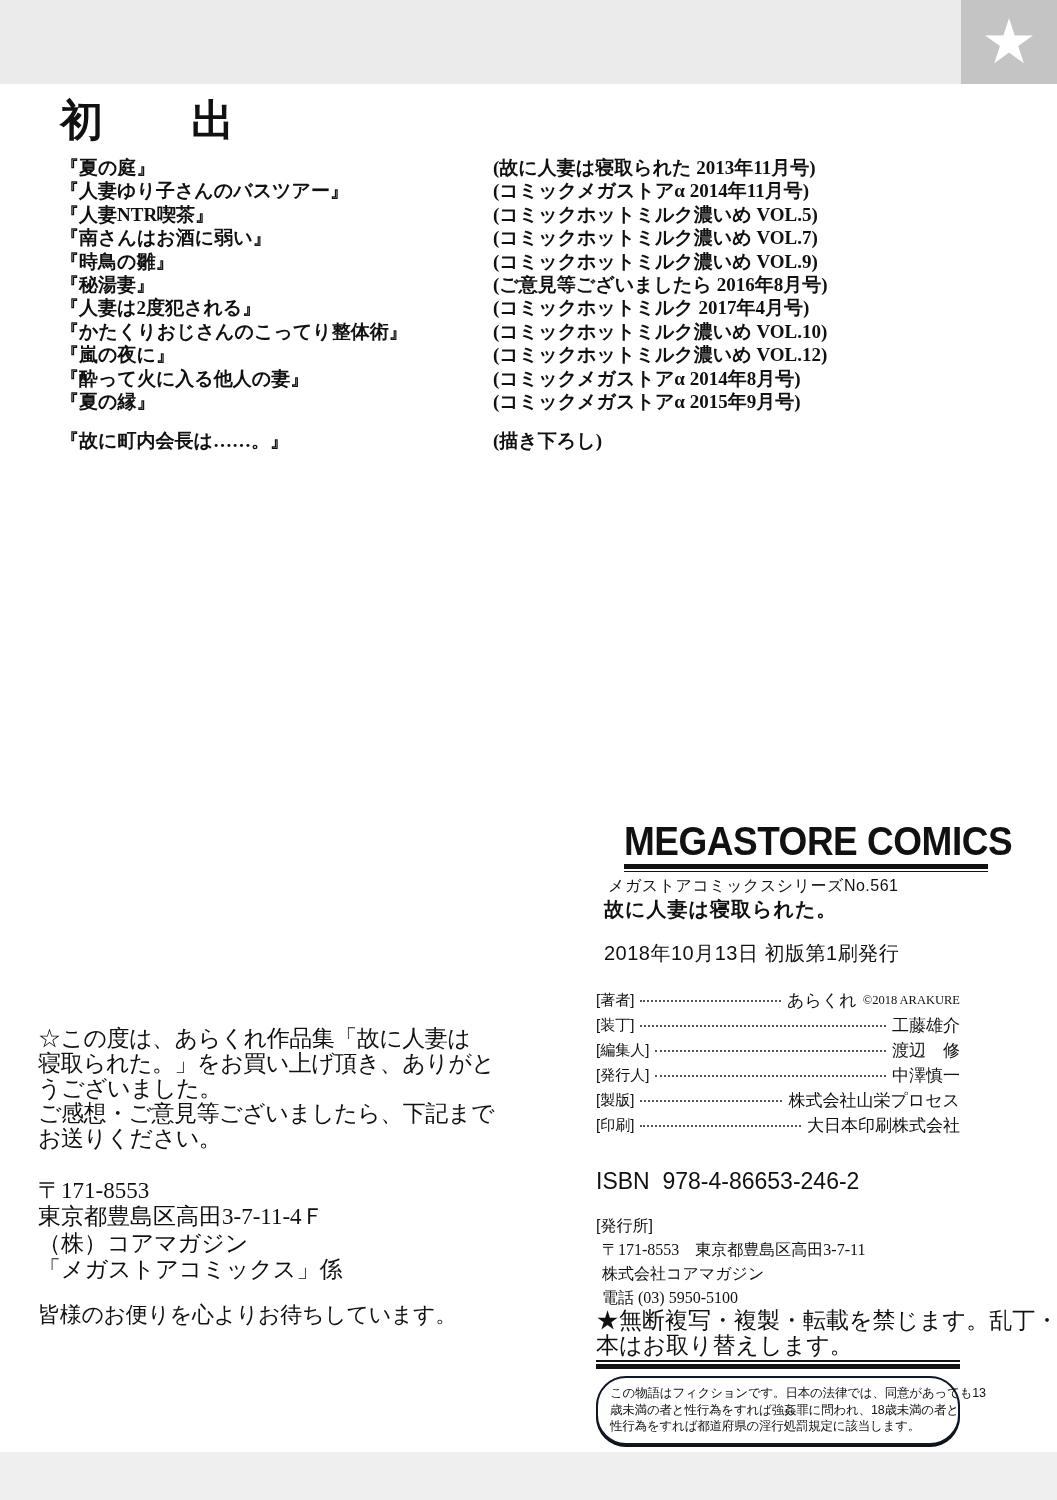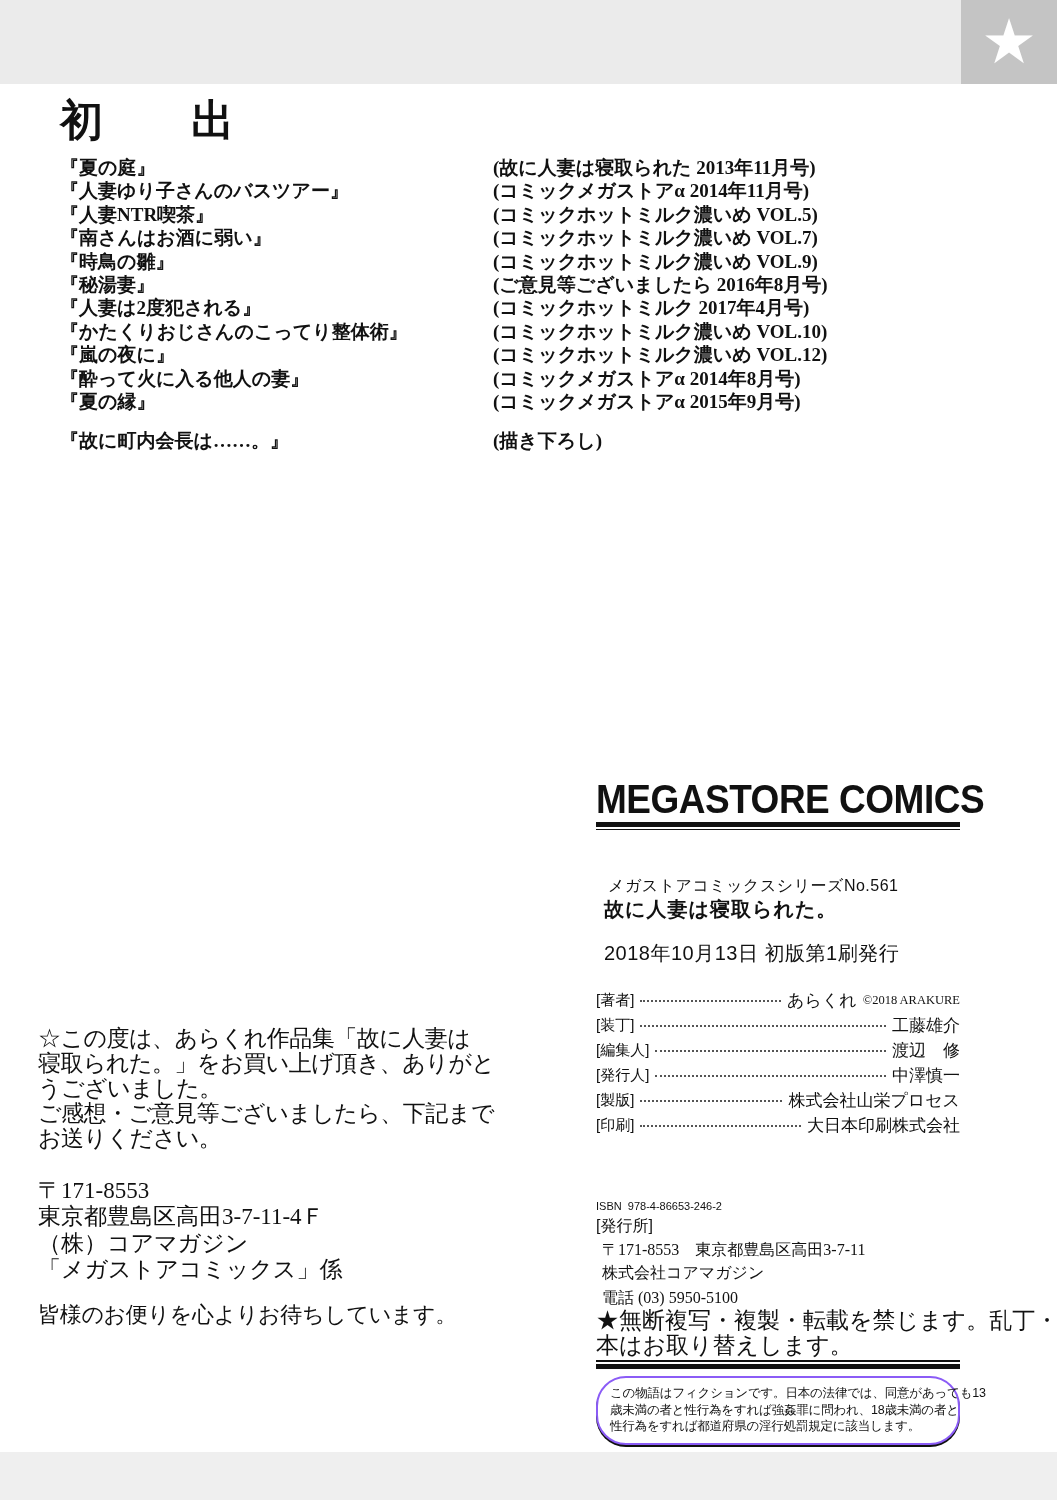--- a/index.html
+++ b/index.html
@@ -25,54 +25,54 @@
   .fp-list { position: absolute; left: 60px; top: 156px; width: 950px; }
   .fp-row { display: grid; grid-template-columns: 433px auto; height: 23.4px; }
   .fp-row.last { margin-top: 16px; }
   .fp-title, .fp-source {
     font-family: "Liberation Serif", "DejaVu Serif", serif;
     font-weight: bold; font-size: 19px; line-height: 23.4px; white-space: nowrap;
   }
 
   
   .col { position: absolute; left: 596px; width: 364px; }
-  .logo-block { top: 776px; }
+  .logo-block { top: 818px; margin-left: 28px; }
   .logo { font-weight: bold; font-size: 37px; letter-spacing: -0.5px; white-space: nowrap;
           transform: scaleY(1.12); transform-origin: top left; }
   .logo-rule-thick { height: 5px; background: #111; margin-top: 4px; }
   .logo-rule-thin  { height: 1px; background: #111; margin-top: 2px; }
 
   .series    { top: 876px; left: 608px; font-size: 16px; letter-spacing: 0.5px; }
   .book-title{ top: 896px; left: 604px; font-size: 20px; font-weight: bold; letter-spacing: 1px; white-space: nowrap; }
   .print-date{ top: 940px; left: 604px; font-size: 20px; letter-spacing: 0.5px; white-space: nowrap; }
 
   .credits { top: 988px; }
   .credit-row { display: flex; align-items: center; height: 25px; }
   .credit-label { font-size: 15px; flex: none; }
   .credit-leader { flex: 1; height: 0; border-top: 2px dotted #555; margin: 0 6px; }
   .credit-name { flex: none; font-family: "Liberation Serif", "DejaVu Serif", serif; font-size: 17px; white-space: pre; }
   .credit-suffix { flex: none; font-family: "Liberation Serif", "DejaVu Serif", serif; font-size: 12.5px; margin-left: 6px; }
 
-  .isbn { top: 1168px; font-size: 11px; white-space: pre; margin-top: 32px; }
+  .isbn { top: 1168px; font-size: 23px; white-space: pre; }
 
   .publisher { top: 1214px; font-size: 16px; }
   .publisher div { line-height: 24px; white-space: nowrap; }
   .pub-serif { font-family: "Liberation Serif", "DejaVu Serif", serif; padding-left: 6px; }
-  .pub-sans  { padding-left: 6px; font-family: Liberation Mono, monospace; }
+  .pub-sans  { padding-left: 6px; }
 
   .warning { top: 1308px; font-size: 23px; line-height: 25px; }
   .warning div { white-space: nowrap; }
 
   .sep { top: 1360px; }
   .sep-thin  { height: 1.5px; background: #111; }
   .sep-thick { height: 5px;   background: #111; margin-top: 2.5px; }
 
   .disclaimer {
     top: 1376px; width: 336px;
-    border: 2px solid #8b5cf6; border-radius: 30px;
+    border: 2px solid #0f172a; border-radius: 30px;
     padding: 7px 12px 8px 12px;
     box-shadow: 0 2px 0 0 #111;
     background: #fff;
   }
   .disclaimer div { font-size: 12.5px; line-height: 16.5px; letter-spacing: -0.2px; white-space: nowrap; }
 
   
   .reader-note { position: absolute; left: 38px; top: 1026px; width: 500px; }
   .reader-note div { font-size: 23px; line-height: 25px; white-space: nowrap; letter-spacing: -0.5px; }
 

